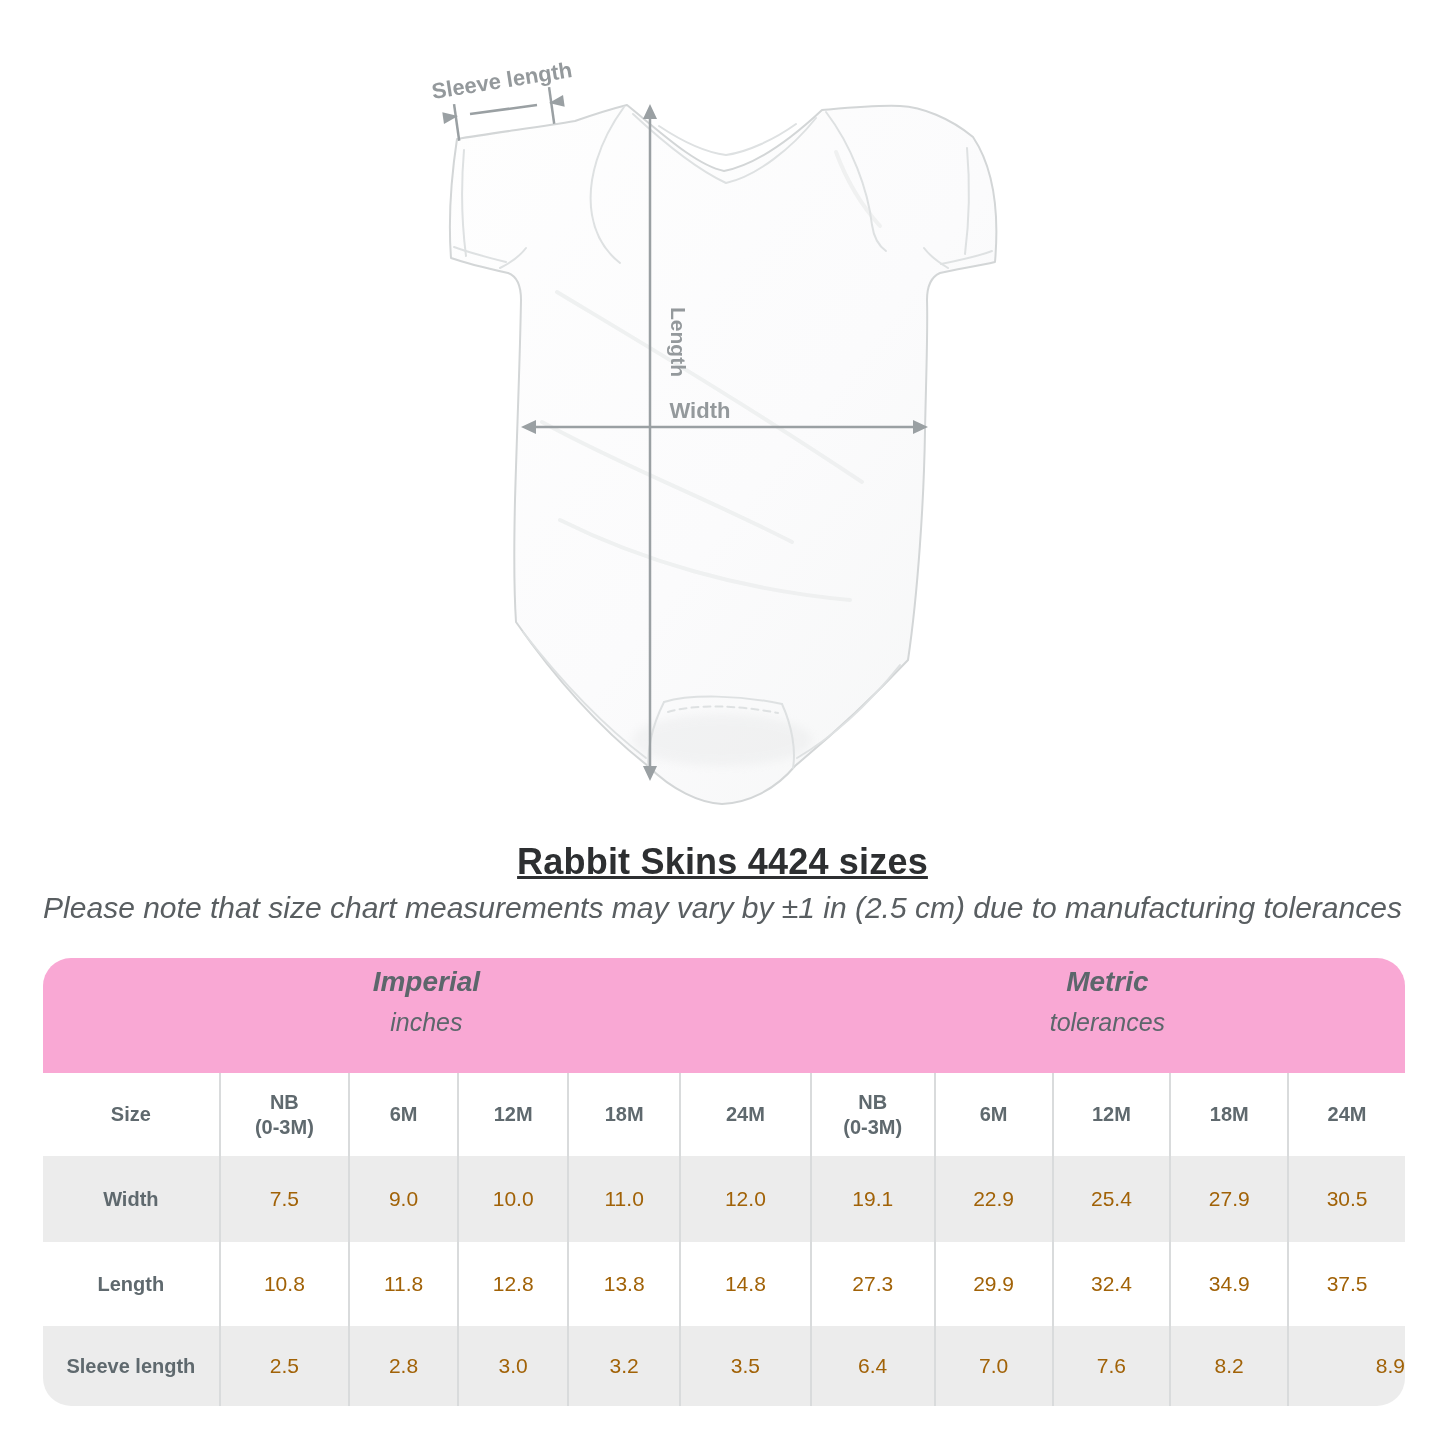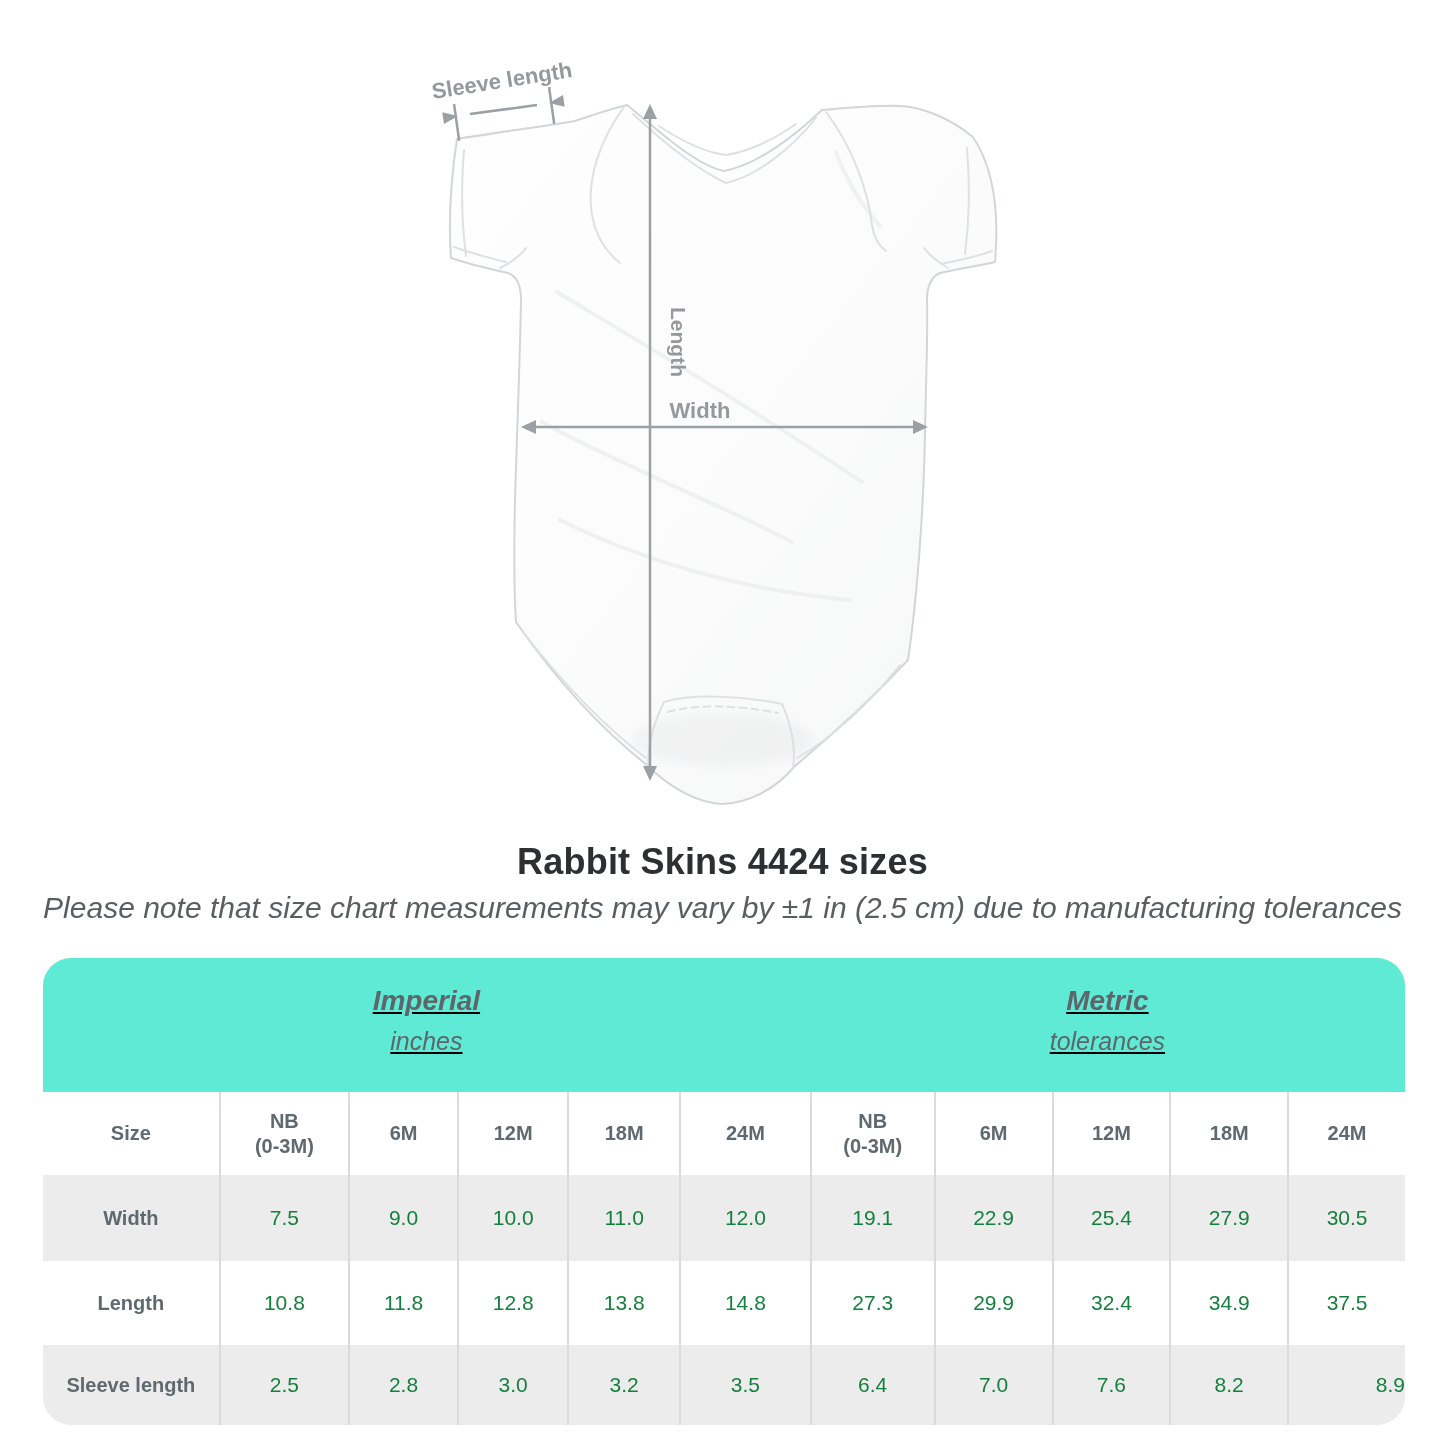--- a/index.html
+++ b/index.html
@@ -5,39 +5,39 @@
   html,body{margin:0;padding:0;background:#fff;}
   body{
     width:1445px;height:1445px;position:relative;overflow:hidden;
     font-family:"Liberation Sans", sans-serif;
     -webkit-font-smoothing:antialiased;
   }
   .garment-wrap{position:absolute;top:0;left:0;width:1445px;height:855px;}
   .garment-wrap svg{display:block;}
 
   .heading{position:absolute;top:841px;left:0;width:100%;text-align:center;}
-  .heading h1{margin:0;font-size:36px;font-weight:bold;color:#2d2f31;letter-spacing:.2px;}
+  .heading h1{margin:0;font-size:36px;font-weight:bold;color:#2d2f31;letter-spacing:.2px;text-decoration:underline;}
   .heading .subtitle{margin:8px 0 0;font-size:30px;font-style:italic;color:#595e61;}
 
   .table-wrap{position:absolute;top:958px;left:43px;width:1362px;}
   table{width:100%;border-collapse:separate;border-spacing:0;table-layout:fixed;}
   th,td{padding:0;text-align:center;}
 
-  tr.band th{background:#5eead4;height:107px;vertical-align:top;padding-top:27px;text-decoration:underline;}
+  tr.band th{background:#f9a8d4;height:107px;vertical-align:top;padding-top:8px;}
   tr.band th:first-child{border-top-left-radius:28px;}
   tr.band th:last-child{border-top-right-radius:28px;text-align:center;}
   .grp-title{font-size:28px;font-weight:bold;font-style:italic;color:#5c666b;}
   .grp-unit{font-size:25px;font-style:italic;color:#5c666b;margin-top:10px;font-weight:normal;}
 
   tr.cols th{height:83px;background:#fff;font-size:20px;font-weight:bold;color:#5f696e;
              vertical-align:middle;line-height:1.22;}
   tr.cols th:not(:first-child){border-left:2px solid #d9dbdc;}
 
   tbody th{font-size:20px;font-weight:bold;color:#5f696e;vertical-align:middle;}
-  tbody td{font-size:21px;color:#15803d;vertical-align:middle;border-left:2px solid #d9dbdc;}
+  tbody td{font-size:21px;color:#a16207;vertical-align:middle;border-left:2px solid #d9dbdc;}
   tr.row-gray th,tr.row-gray td{background:#ececec;}
   tr.row-white th,tr.row-white td{background:#fff;}
   tr.h85 th,tr.h85 td{height:86px;}
   tr.h84 th,tr.h84 td{height:84px;}
   tr.h80 th,tr.h80 td{height:80px;}
   tr.last th{border-bottom-left-radius:28px;}
   tr.last td:last-child{border-bottom-right-radius:28px;text-align:right;}
 
   .dim-label{font-weight:bold;fill:#94999c;}
   .dim-label.big{font-size:22px;}

